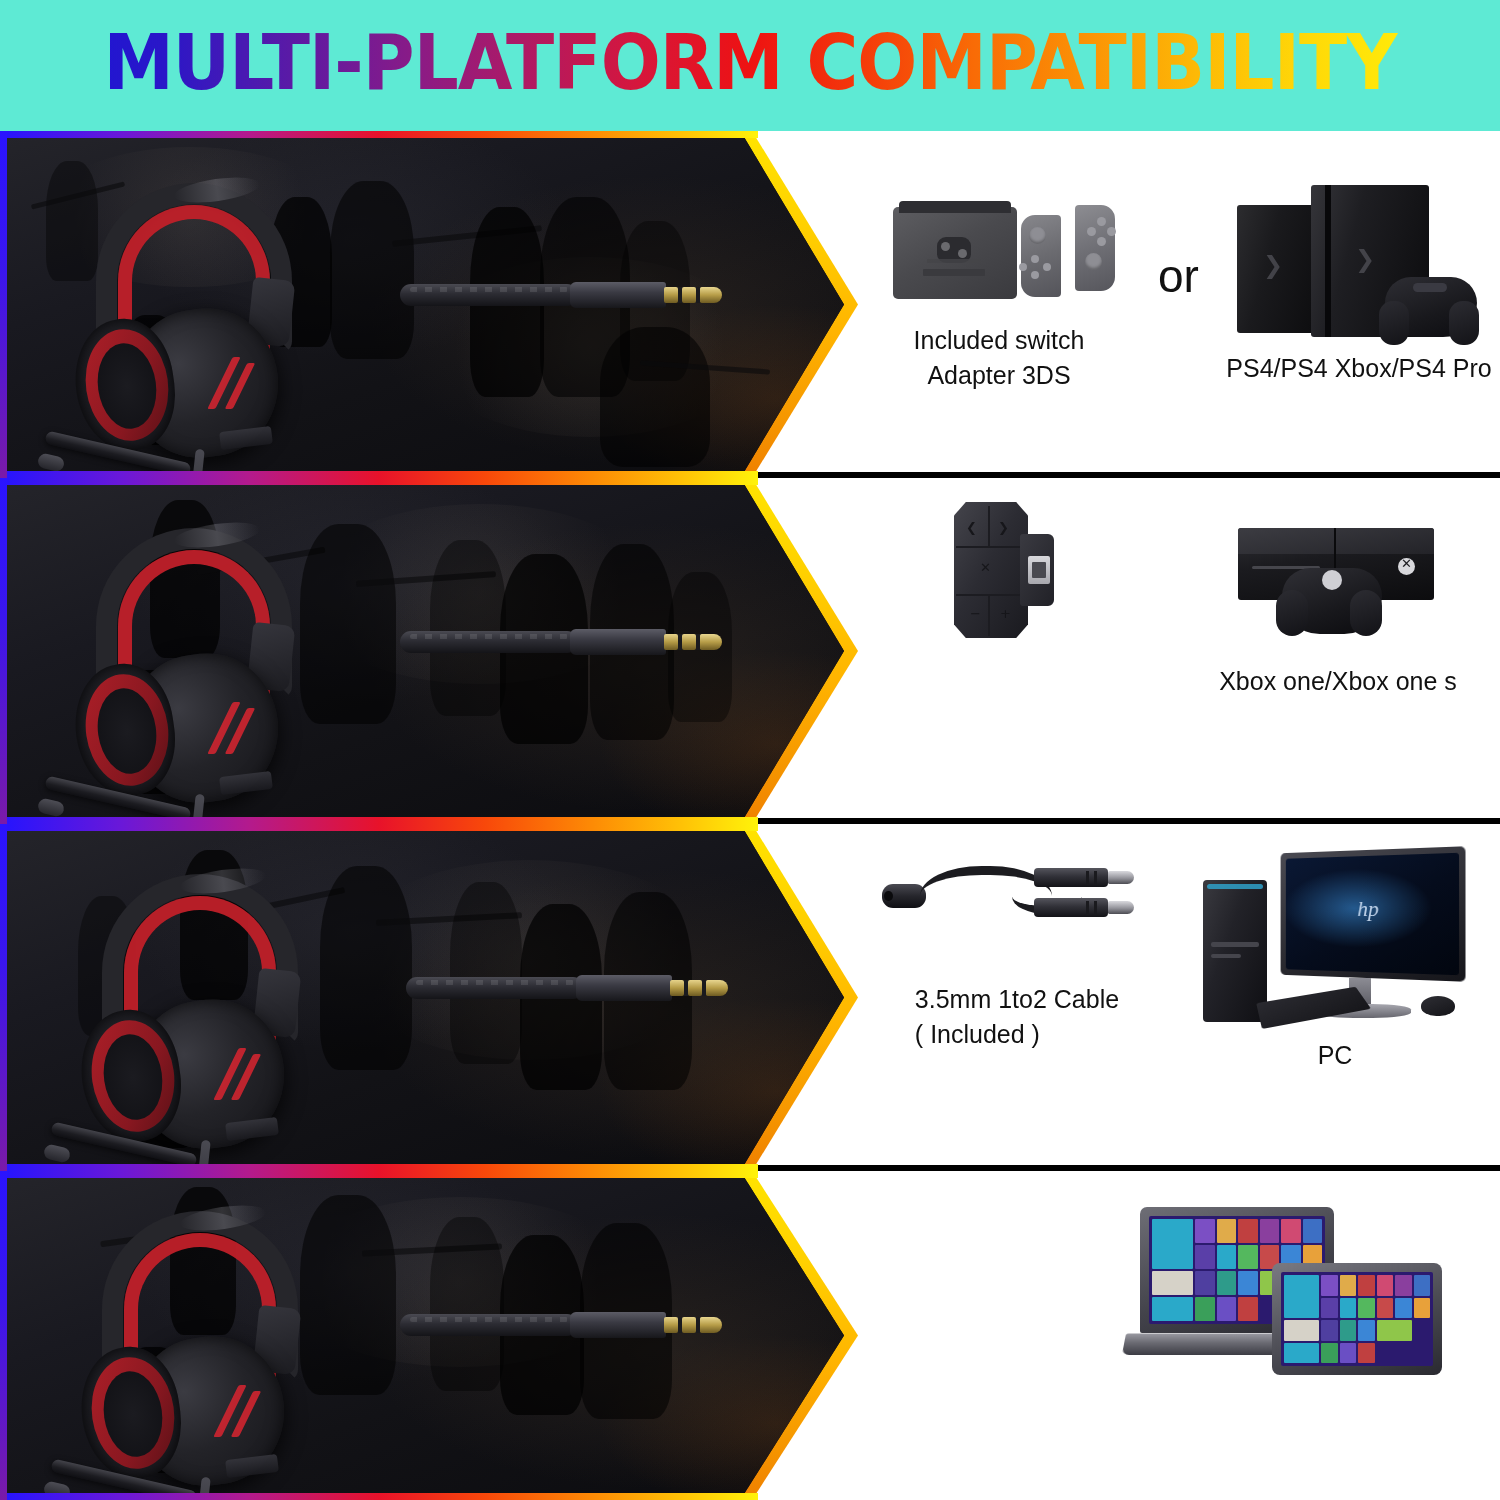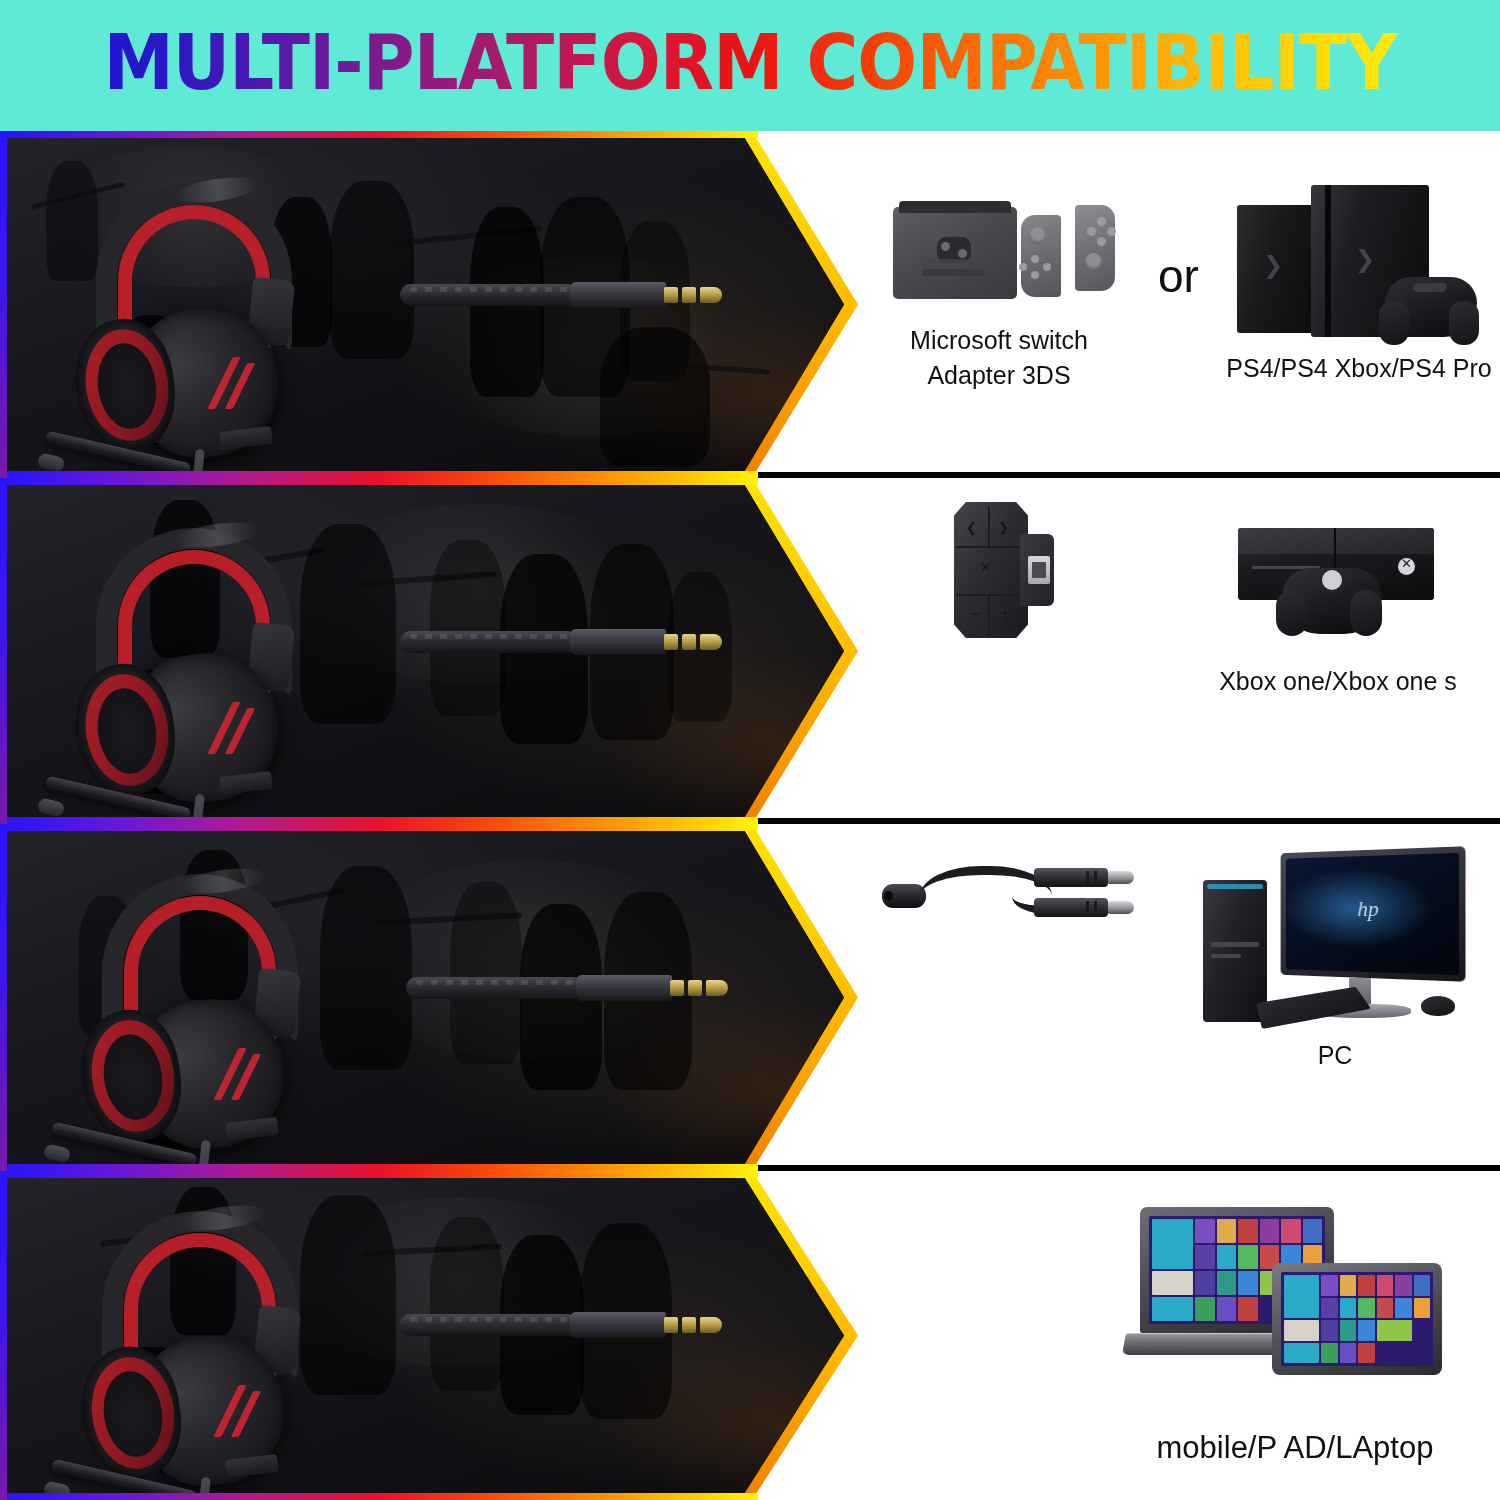--- a/index.html
+++ b/index.html
@@ -570,21 +570,21 @@
         <div class="sw-btn" style="left:152px;top:78px;width:8px;height:8px;"></div>
         <div class="sw-btn" style="left:140px;top:70px;width:8px;height:8px;"></div>
         <div class="sw-joy-r"></div>
         <div class="sw-btn" style="left:218px;top:24px;width:9px;height:9px;"></div>
         <div class="sw-btn" style="left:228px;top:34px;width:9px;height:9px;"></div>
         <div class="sw-btn" style="left:218px;top:44px;width:9px;height:9px;"></div>
         <div class="sw-btn" style="left:208px;top:34px;width:9px;height:9px;"></div>
         <div class="sw-stick" style="left:206px;top:60px;width:17px;height:17px;"></div>
       </div>
       <div style="margin-top:14px;">
-        <div class="dev-label">Microsoft switch</div>
+        <div class="dev-label">Included switch</div>
         <div class="dev-label">Adapter 3DS</div>
       </div>
     </div>
 
     <div class="or-text" style="left:300px;top:118px;">or</div>
 
     <div class="dev-col" style="left:370px;top:48px;width:262px;">
       <div class="dev-img" style="width:244px;height:164px;">
         <div class="ps-slim"></div>
         <div class="ps-logo" style="left:26px;top:72px;">❯</div>
@@ -759,20 +759,24 @@
         <div class="cb-plug" style="left:152px;top:14px;">
           <div class="p-band" style="left:52px;"></div>
           <div class="p-band" style="left:60px;"></div>
           <div class="p-pin"></div>
         </div>
         <div class="cb-plug" style="left:152px;top:44px;">
           <div class="p-band" style="left:52px;"></div>
           <div class="p-band" style="left:60px;"></div>
           <div class="p-pin"></div>
         </div>
+      </div>
+      <div style="margin-top:36px;">
+        <div class="dev-label">3.5mm 1to2 Cable</div>
+        <div class="dev-label" style="text-align:left;">( Included )</div>
       </div>
     </div>
 
     <div class="dev-col" style="left:332px;top:20px;width:290px;">
       <div class="dev-img" style="width:264px;height:186px;">
         <div class="pc-tower"></div>
         <div class="pc-tower-acc"></div>
         <div class="pc-tower-bay" style="left:8px;top:98px;width:48px;height:5px;"></div>
         <div class="pc-tower-bay" style="left:8px;top:110px;width:30px;height:4px;"></div>
         <div class="pc-mon-frame"></div>
@@ -892,18 +896,15 @@
             <div class="t" style="background:#2e9b8a;"></div>
             <div class="t" style="background:#3b86d6;"></div>
             <div class="t" style="background:#8fc64a;grid-column:span 2;"></div>
             <div class="t" style="background:#2aa9c9;grid-column:span 2;"></div>
             <div class="t" style="background:#3a9f5a;"></div>
             <div class="t" style="background:#6a4fc4;"></div>
             <div class="t" style="background:#c04040;"></div>
           </div>
         </div>
       </div>
-      <div style="margin-top:36px;">
-        <div class="dev-label" style="font-size:31px;">mobile/P AD/LAptop</div>
-      </div>
     </div>
   </div>
 </div>
 
 </body></html>

